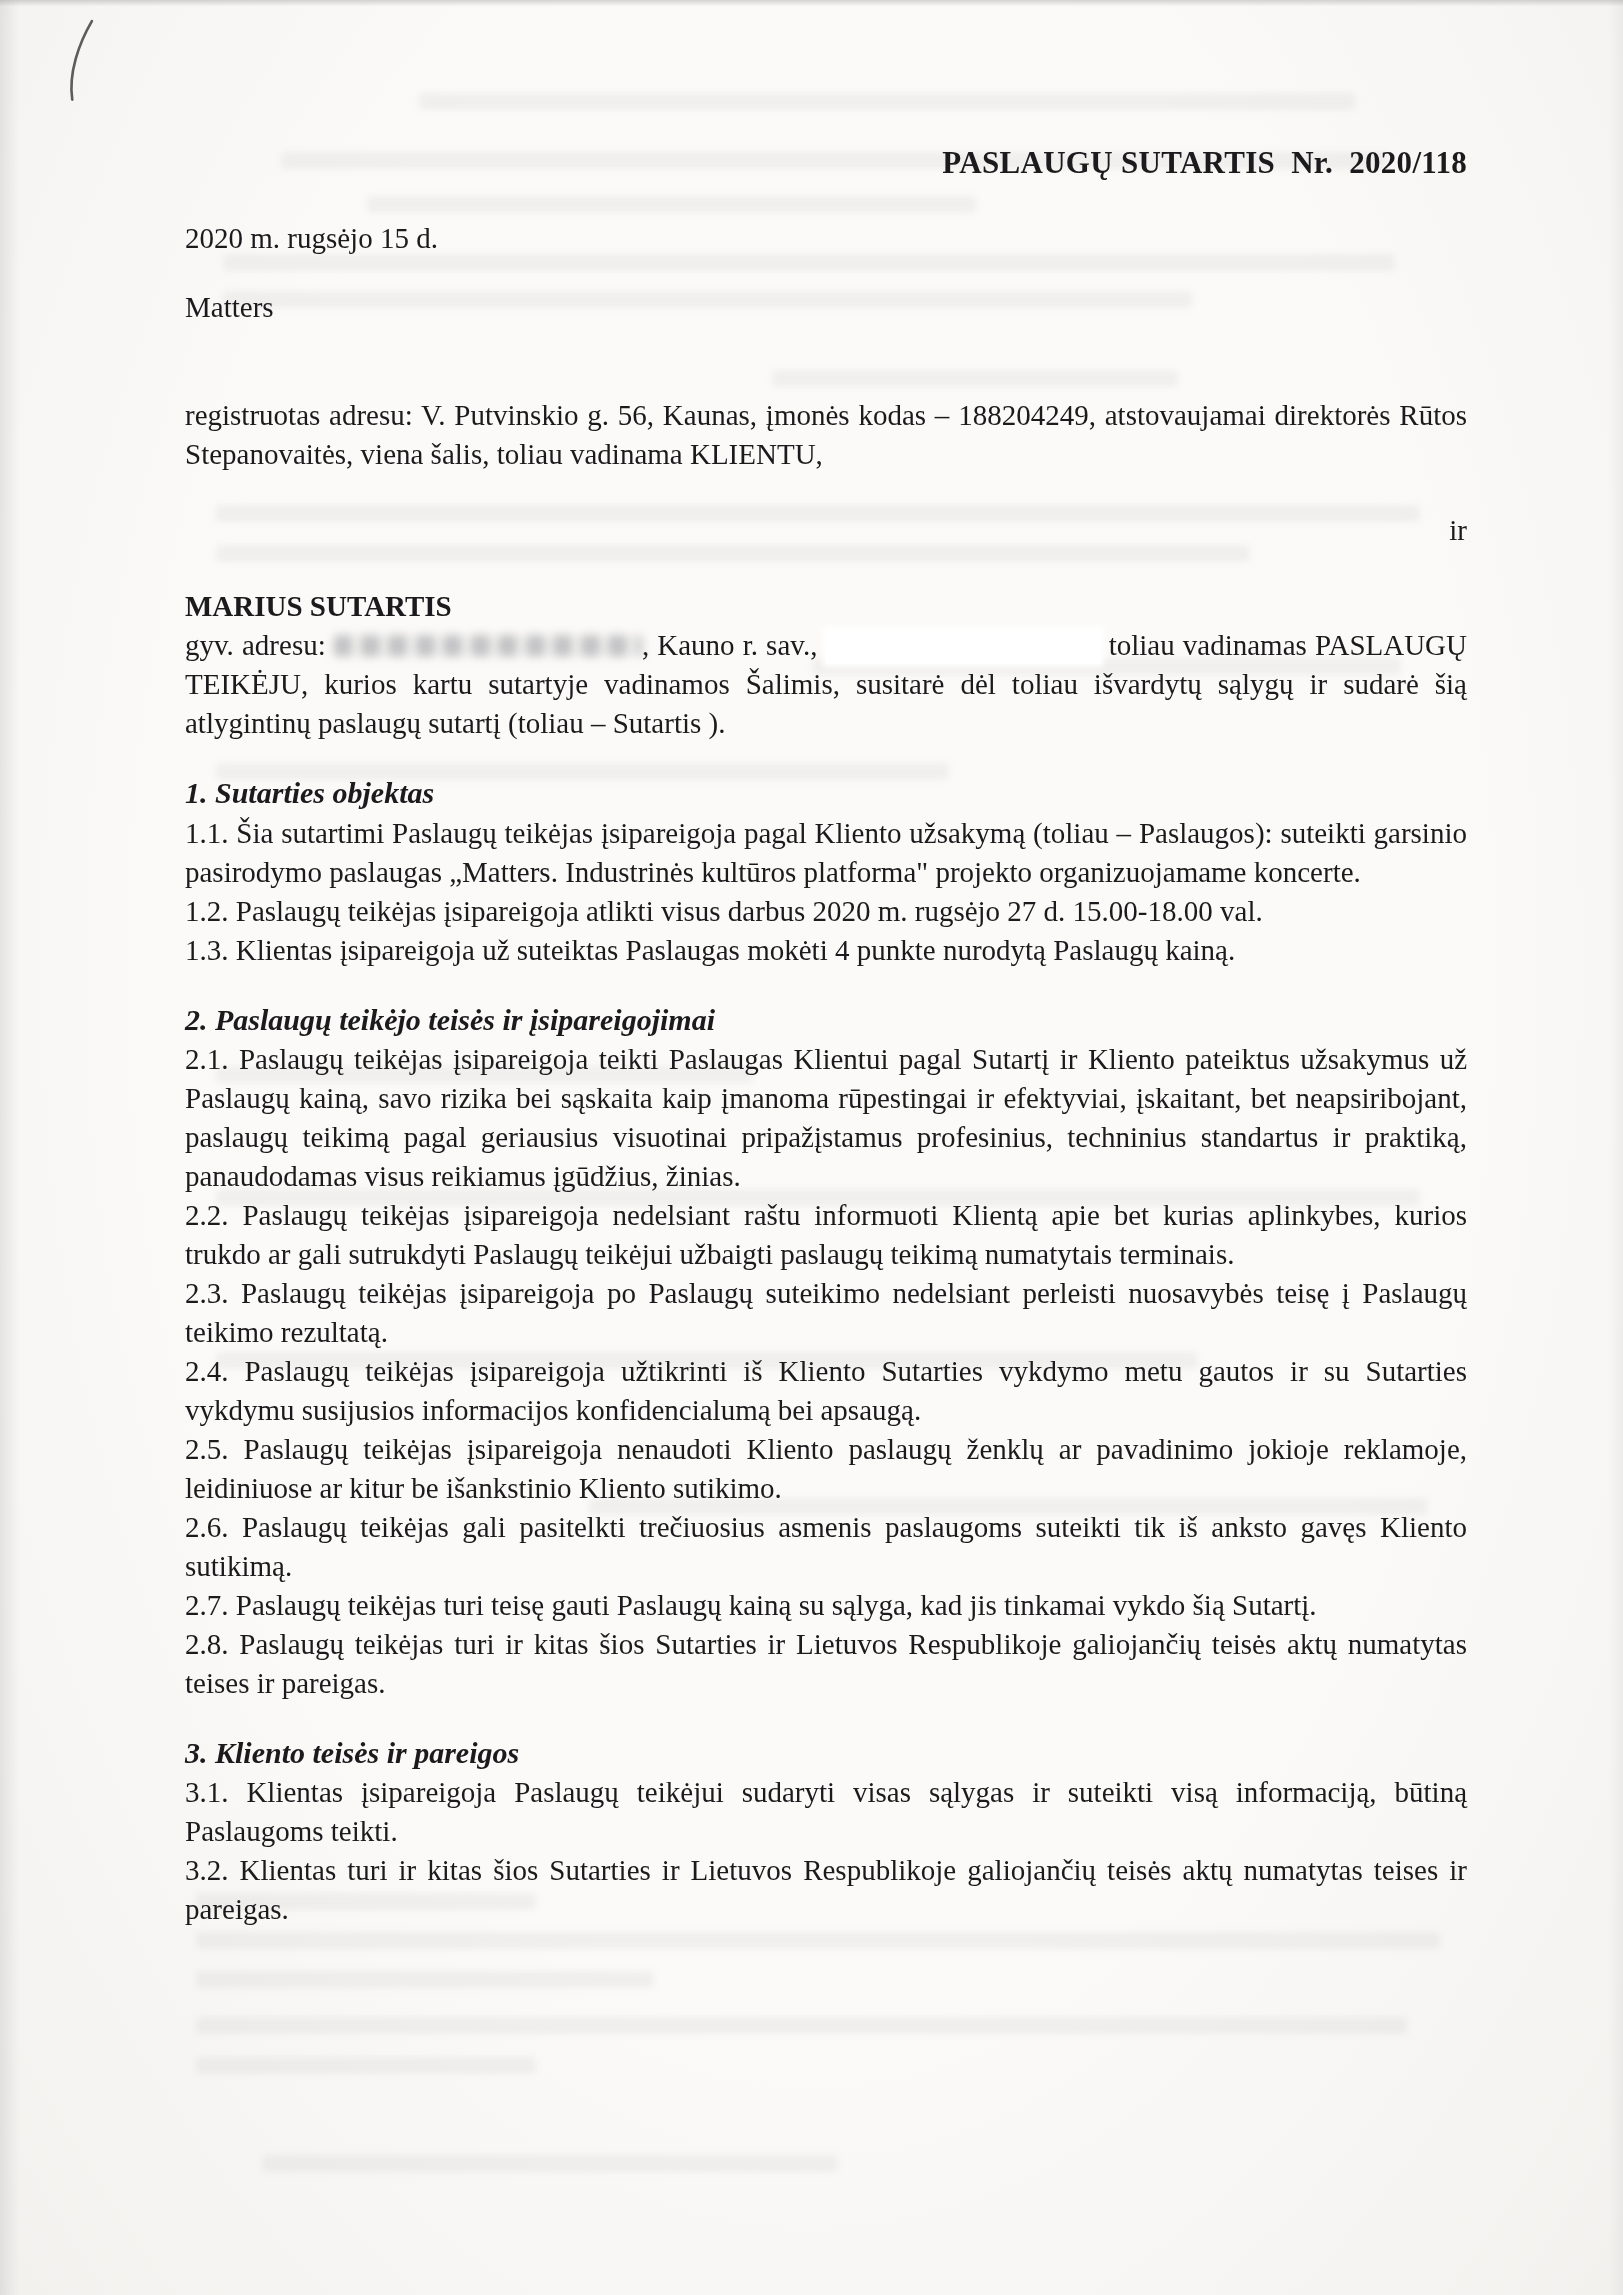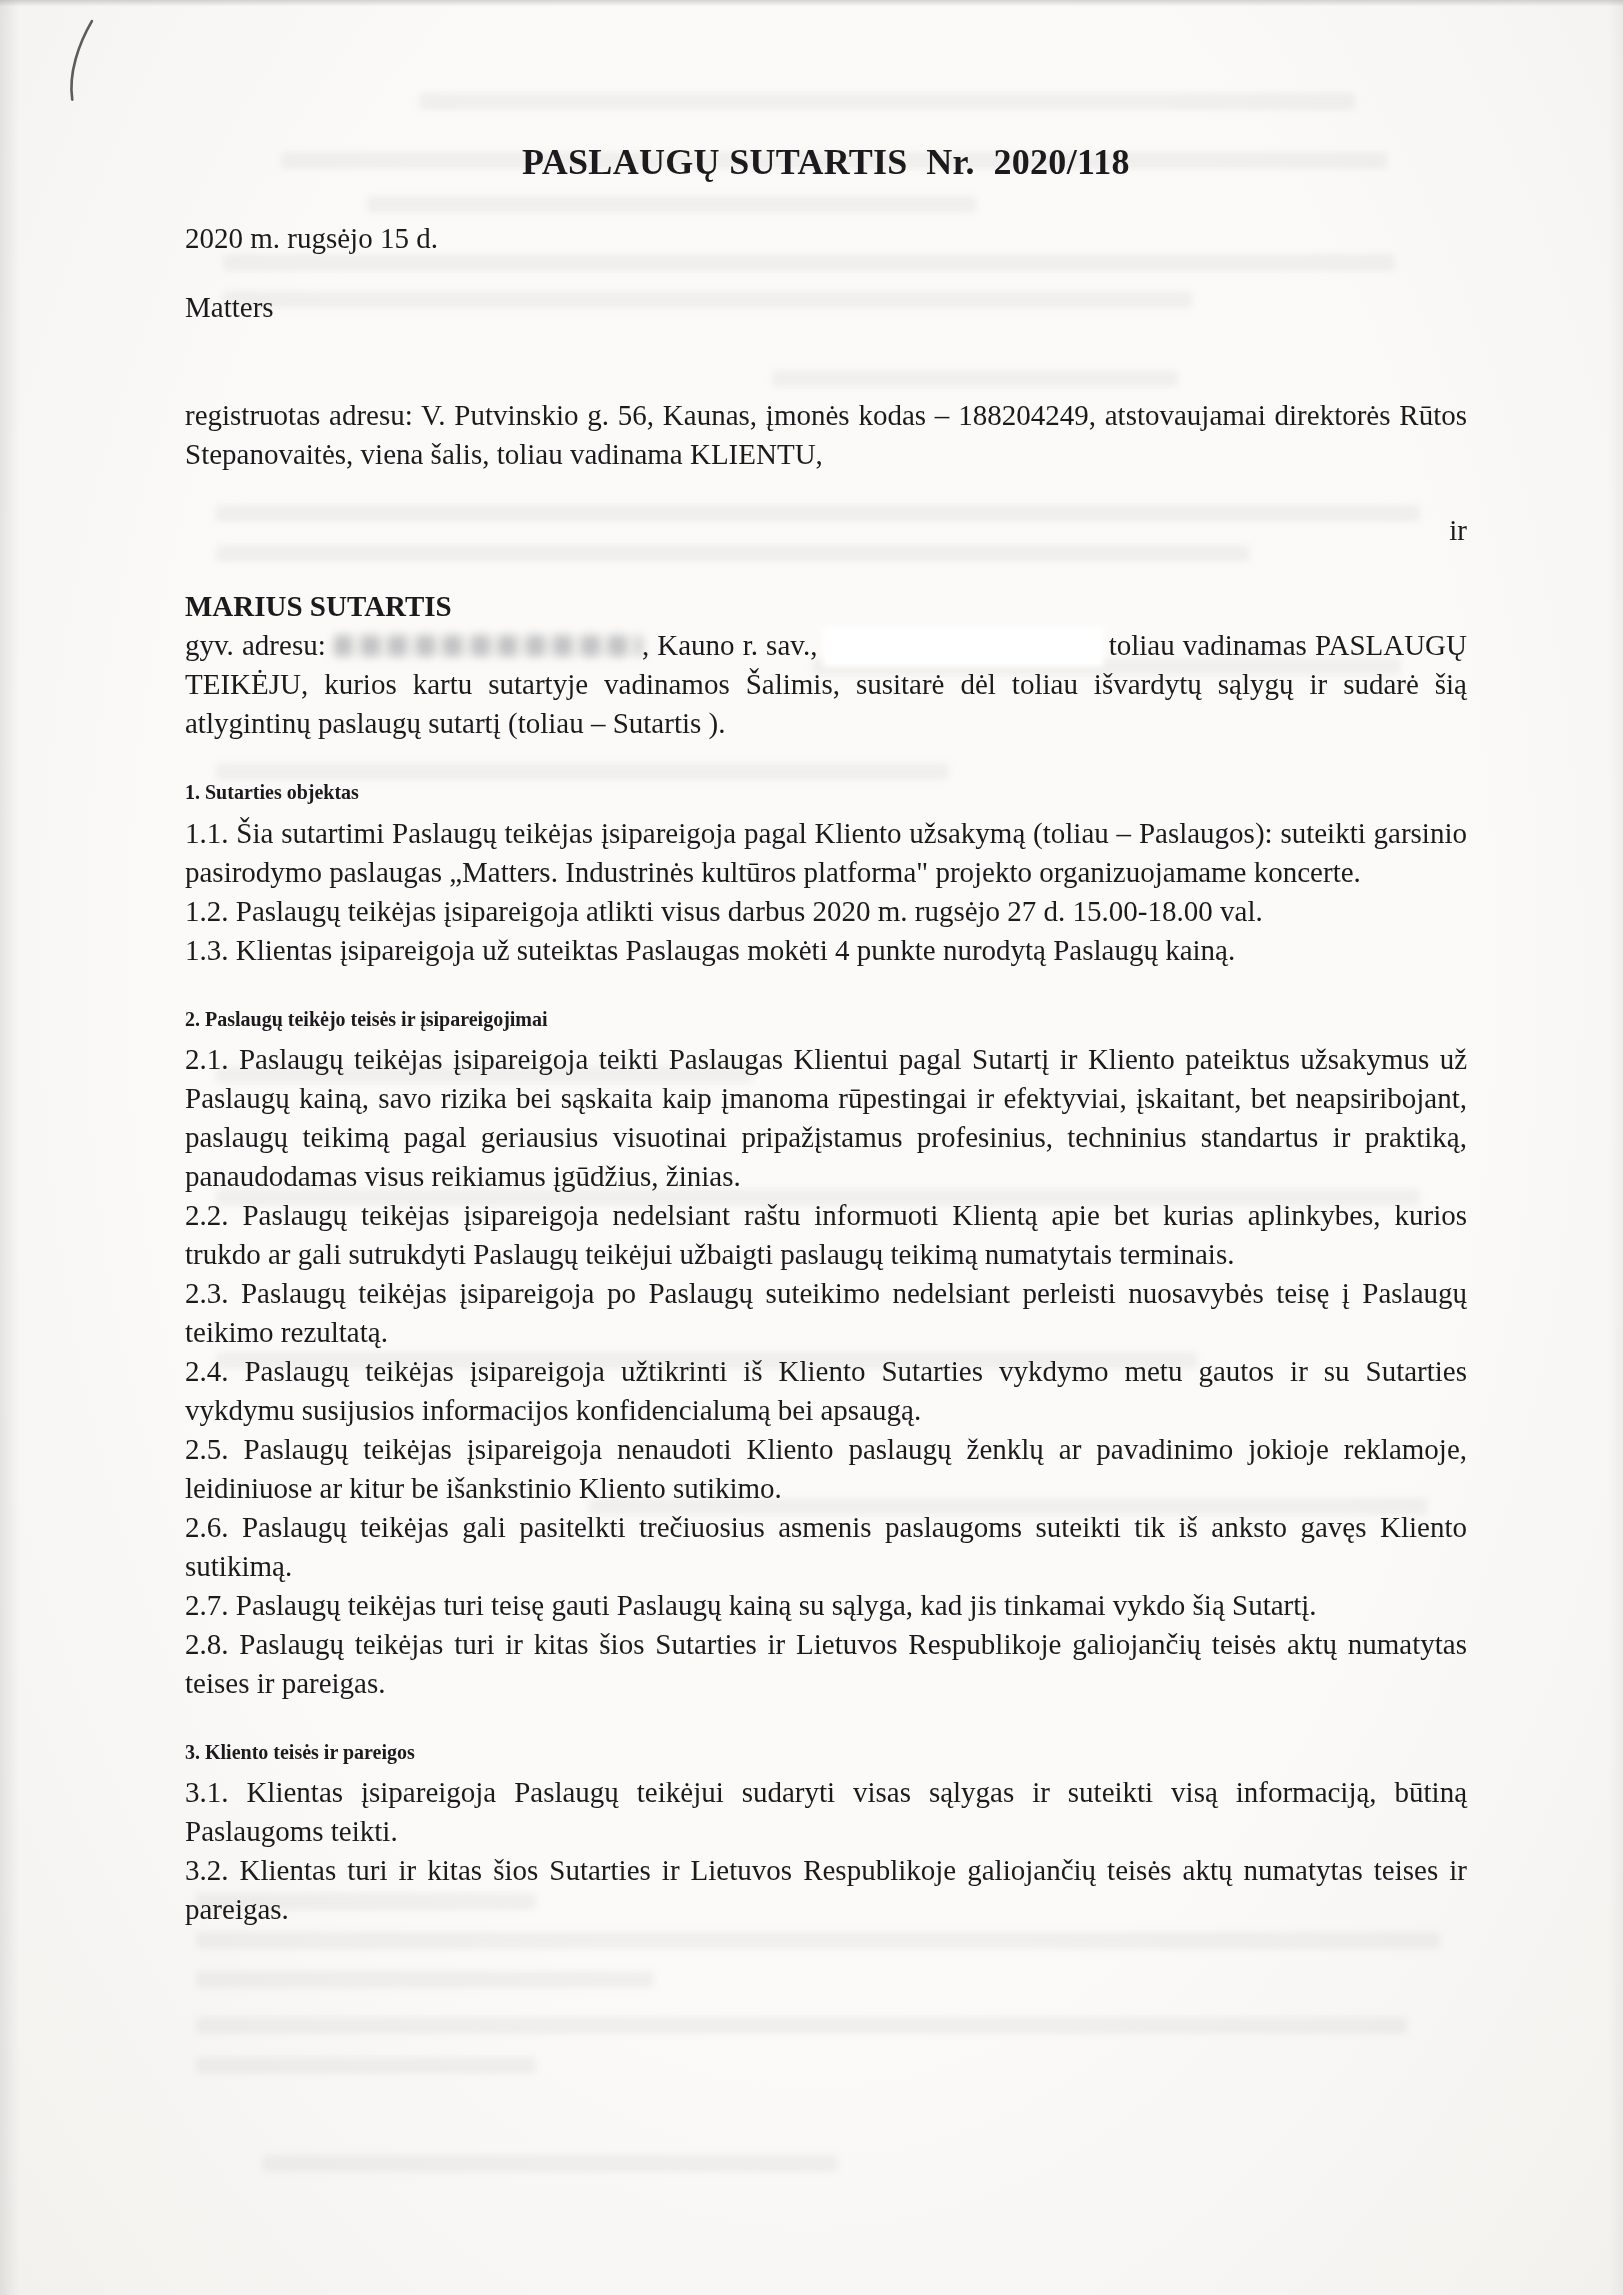--- a/index.html
+++ b/index.html
@@ -25,34 +25,34 @@
     background: #85858c; opacity: 0.09;
     filter: blur(3.9px); border-radius: 3.9px;
   }
   .pen-mark { position: absolute; left: 50px; top: 17px; }
 
   .content {
     position: absolute; left: 185px; top: 143px; width: 1282px;
     color: #1b1b1d; font-size: 29px; line-height: 39px;
   }
   .title {
-    font-size: 36px; font-weight: bold; text-align: center;
+    font-size: 31px; font-weight: bold; text-align: right;
     margin: 0 0 37px 0; white-space: pre-wrap; letter-spacing: 0.3px;
   }
   .centered { margin: 0; }
   .date { margin-bottom: 30px; }
   .city { margin-bottom: 69px; }
   .party-name { font-weight: bold; margin: 0; }
   .clause { margin: 0; text-align: justify; }
   .client-details { margin-bottom: 37px; }
   .conjunction { margin: 0 0 37px 0; text-align: right; }
   .b { font-weight: normal; }
   .section-heading {
-    font-weight: bold;
-    font-size: 20px; margin: 30px 0 1.3px 0; line-height: 39px;
+    font-style: italic; font-weight: bold;
+    font-size: 30px; margin: 30px 0 1.3px 0; line-height: 39px;
   }
   .redact-blur {
     display: inline-block; width: 308px; height: 21px;
     vertical-align: baseline; transform: translateY(1.3px);
     background: repeating-linear-gradient(90deg,
       rgba(125,125,132,0.45) 0 17px, rgba(125,125,132,0.10) 17px 27.5px);
     filter: blur(4.6px); border-radius: 3.9px;
   }
   .redact-white {
     display: inline-block; width: 275px; height: 34px;

